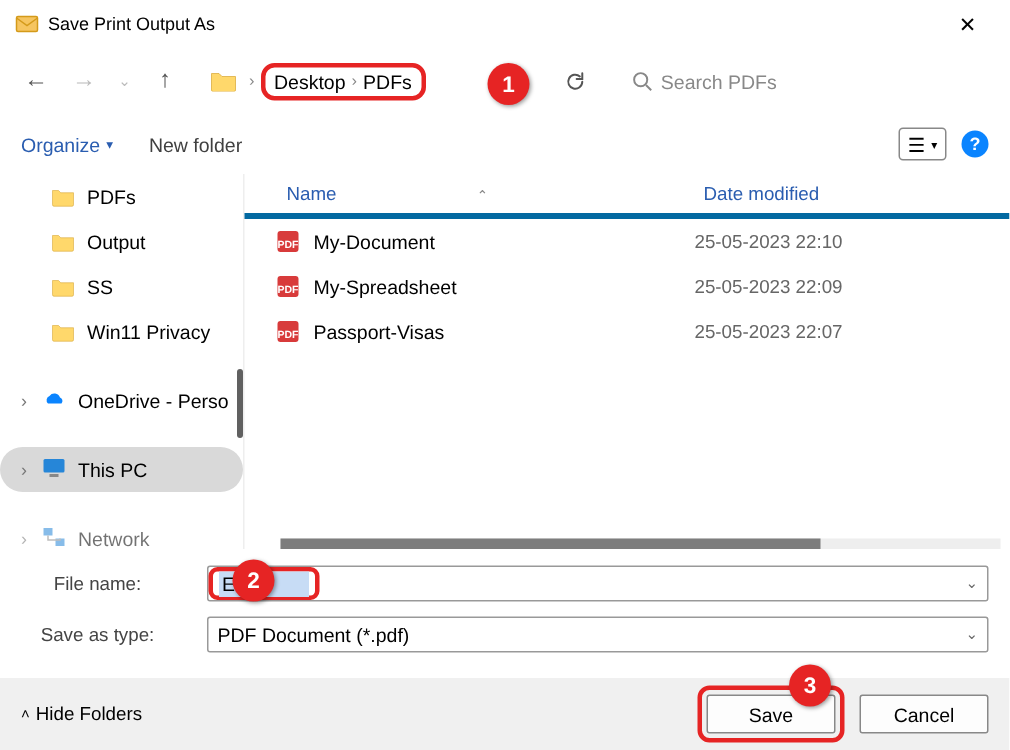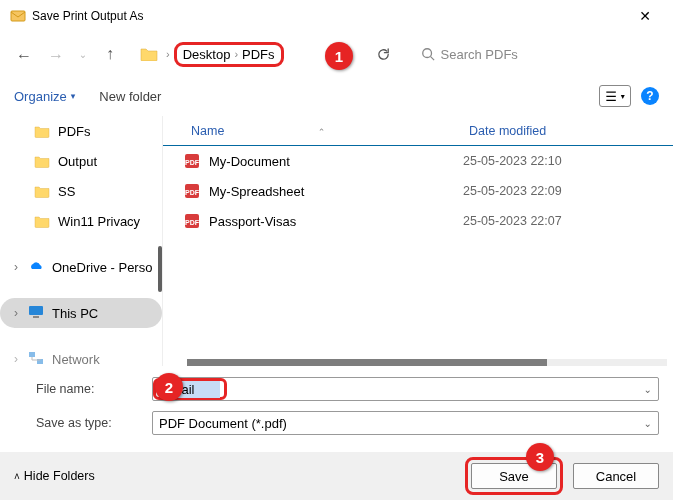--- a/index.html
+++ b/index.html
@@ -26,32 +26,32 @@
   .view-btn { width:32px; height:22px; border:1px solid #888; border-radius:3px; display:flex; align-items:center; justify-content:center; font-size:13px;}
   .help { width:18px; height:18px; border-radius:50%; background:#0a84ff; color:#fff; display:flex; align-items:center; justify-content:center; font-size:12px; font-weight:bold;}
   .body { display:flex; height: 250px; position:relative;}
   .sidebar { width:162px; overflow:hidden; position:relative;}
   .side-item { height:30px; display:flex; align-items:center; padding-left: 34px; font-size:13px; gap:8px; position:relative;}
   .side-item.has-expand::before { content:"›"; position:absolute; left:14px; color:#777; font-size:12px;}
   .side-item.selected { background:#d9d9d9;border-radius:15px; }
   .side-scroll-thumb { position:absolute; right:0; top:130px; width:4px; height:46px; background:#606060; border-radius:2px;}
   .folder-ico { width:16px; height:13px; }
   .filepane { flex:1; position:relative; border-left:1px solid #eee;}
-  .headerrow { height:30px; display:flex; align-items:center; color:#2a5db0; font-size:12.5px; border-bottom: 1px solid #0369a1;}
+  .headerrow { height:30px; display:flex; align-items:center; color:#2a5db0; font-size:12.5px; border-bottom: 4px solid #0369a1;}
   .col-name { width:300px; padding-left:28px;}
   .col-date { flex:1; padding-left:6px;}
   .filerow { height:30px; display:flex; align-items:center; font-size:13px;}
   .filerow .pdf-ico { width:18px; height:18px; margin-left:20px; margin-right:8px;}
   .filerow .fname { width:254px; }
   .filerow .fdate { color:#666; font-size:12.5px;}
   .h-scroll { position:absolute; left:24px; right:6px; bottom:0; height:7px; background:#eee;}
   .h-scroll .thumb { position:absolute; left:0; width:360px; height:7px; background:#7d7d7d;}
   .fields { padding: 8px 14px 8px 0;}
   .fieldrow { display:flex; align-items:center; height:30px; margin-bottom:4px;}
-  .fieldrow label { width:152px; text-align:left; padding-right:8px; font-size:12.5px; color:#444;padding-left:36px;}
+  .fieldrow label { width:138px; text-align:center; padding-right:8px; font-size:12.5px; color:#444;}
   .fieldrow .ctrl { flex:1; height:24px; border:1px solid #999; border-radius:2px; display:flex; align-items:center; padding:0 6px; font-size:13px; background:#fff;}
   .ctrl .dd { margin-left:auto; color:#666; font-size:10px;}
   .fn-highlight { border:3px solid #e62424 !important; border-radius:6px !important; padding:0 4px !important;}
   .fn-highlight input { border:none; outline:none; width:60px; font-size:13px; background:#c7dcf5; }
   .bottombar { position:absolute; left:0; right:0; bottom:0; height:48px; background:#f0f0f0; display:flex; align-items:center; padding: 0 14px; gap:10px;}
   .hide-folders { display:flex; align-items:center; gap:4px; font-size:12.5px;}
   .btn { width:86px; height:26px; border:1px solid #888; background:#fdfdfd; border-radius:2px; display:flex; align-items:center; justify-content:center; font-size:13px;}
   .save-highlight { border:3px solid #e62424; border-radius:8px; padding:3px;}
   .sort-arrow { font-size:9px; color:#888; margin-left:90px;}
 </style>

